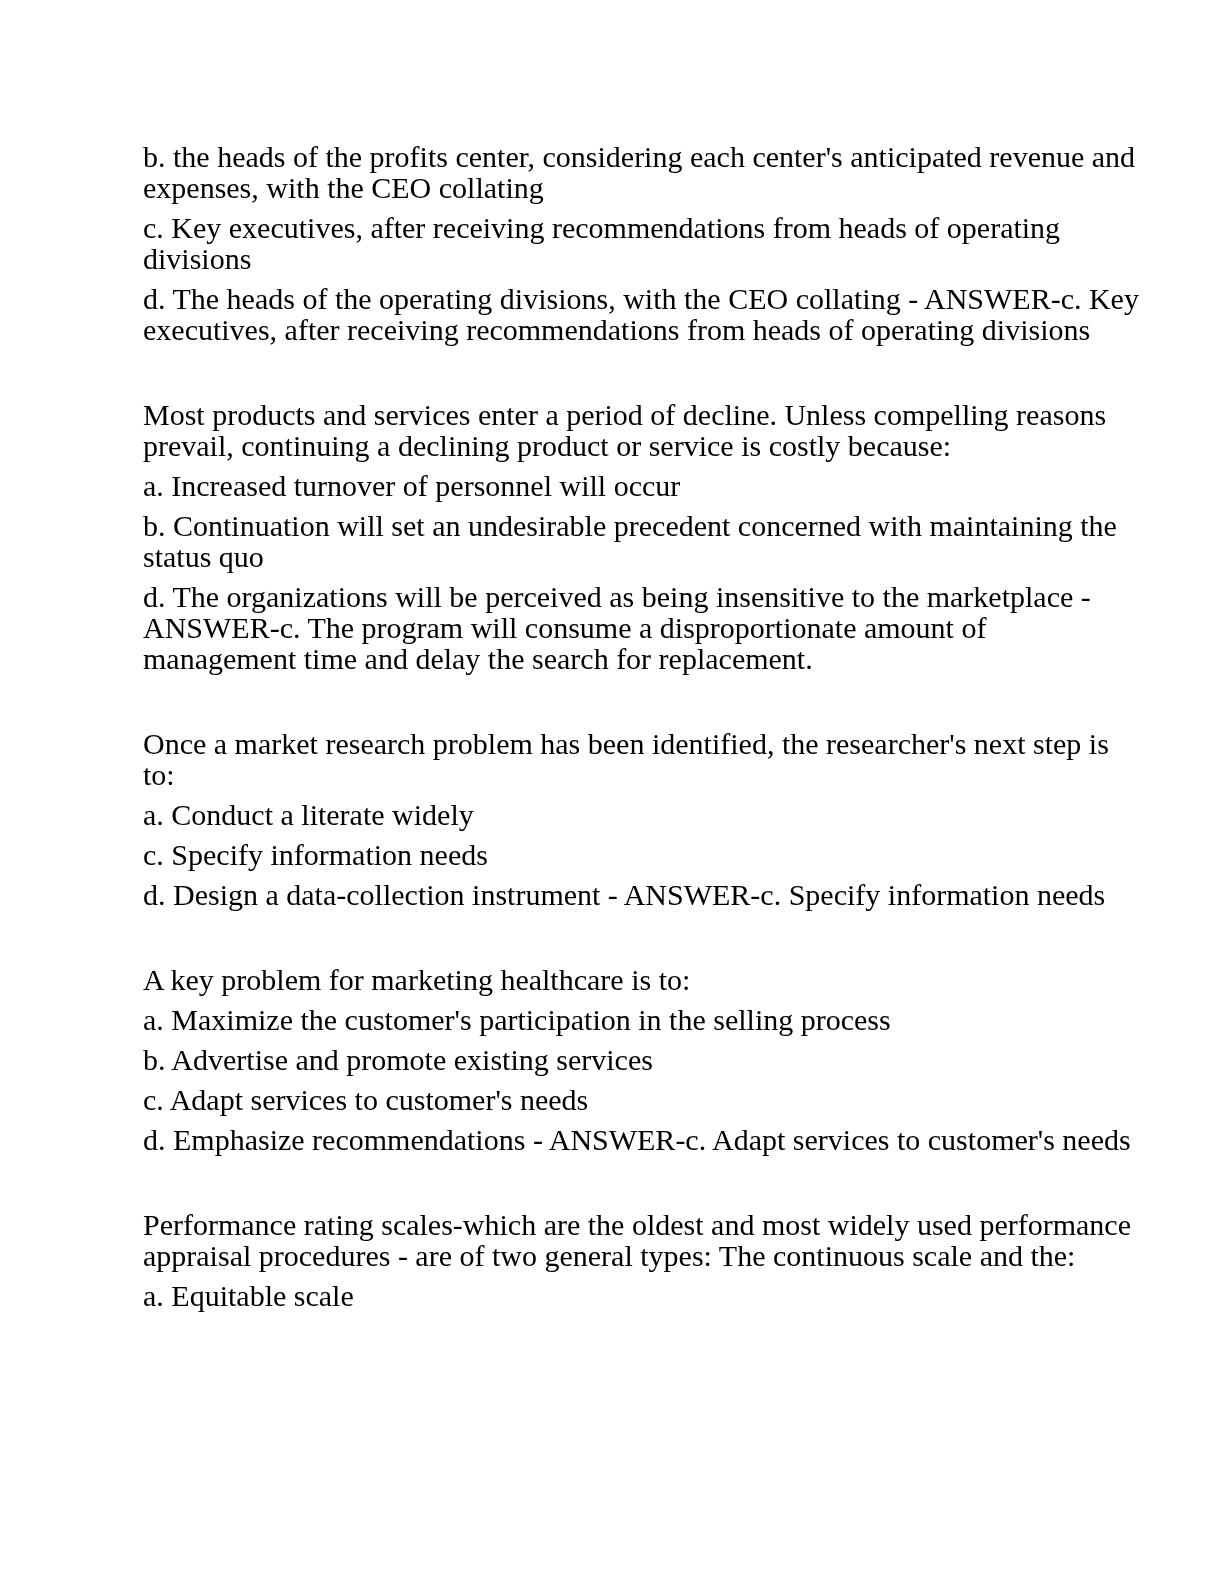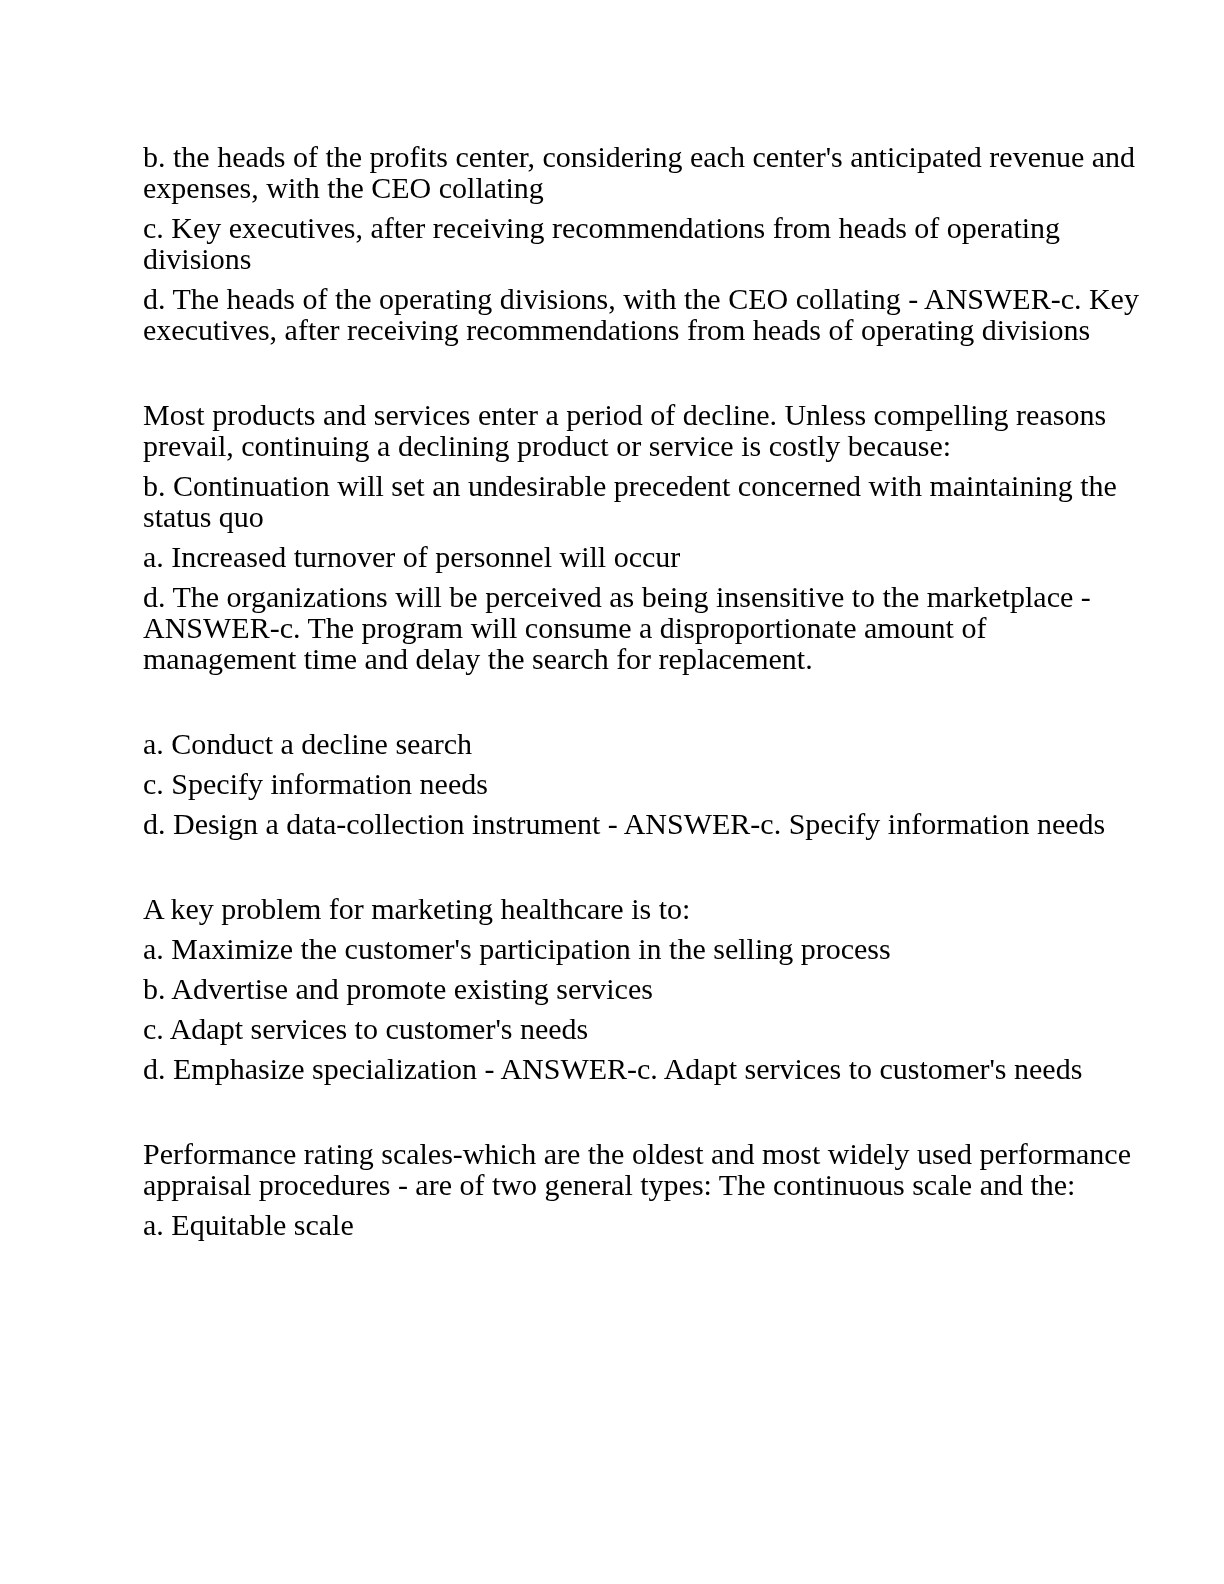--- a/index.html
+++ b/index.html
@@ -51,40 +51,42 @@
 expenses, with the CEO collating</p>
       <p class="para">c. Key executives, after receiving recommendations from heads of operating
 divisions</p>
       <p class="para">d. The heads of the operating divisions, with the CEO collating - ANSWER-c. Key
 executives, after receiving recommendations from heads of operating divisions</p>
     </section>
 
     <section class="qblock">
       <p class="para">Most products and services enter a period of decline. Unless compelling reasons
 prevail, continuing a declining product or service is costly because:</p>
+      <p class="para">a. Increased turnover of personnel will occur</p>
       <p class="para">b. Continuation will set an undesirable precedent concerned with maintaining the
 status quo</p>
-      <p class="para">a. Increased turnover of personnel will occur</p>
       <p class="para">d. The organizations will be perceived as being insensitive to the marketplace -
 ANSWER-c. The program will consume a disproportionate amount of
 management time and delay the search for replacement.</p>
     </section>
 
     <section class="qblock">
-      <p class="para">a. Conduct a decline search</p>
+      <p class="para">Once a market research problem has been identified, the researcher's next step is
+to:</p>
+      <p class="para">a. Conduct a literate widely</p>
       <p class="para">c. Specify information needs</p>
       <p class="para">d. Design a data-collection instrument - ANSWER-c. Specify information needs</p>
     </section>
 
     <section class="qblock">
       <p class="para">A key problem for marketing healthcare is to:</p>
       <p class="para">a. Maximize the customer's participation in the selling process</p>
       <p class="para">b. Advertise and promote existing services</p>
       <p class="para">c. Adapt services to customer's needs</p>
-      <p class="para">d. Emphasize specialization - ANSWER-c. Adapt services to customer's needs</p>
+      <p class="para">d. Emphasize recommendations - ANSWER-c. Adapt services to customer's needs</p>
     </section>
 
     <section class="qblock">
       <p class="para">Performance rating scales-which are the oldest and most widely used performance
 appraisal procedures - are of two general types: The continuous scale and the:</p>
       <p class="para">a. Equitable scale</p>
     </section>
 
   </div>
 </div>

